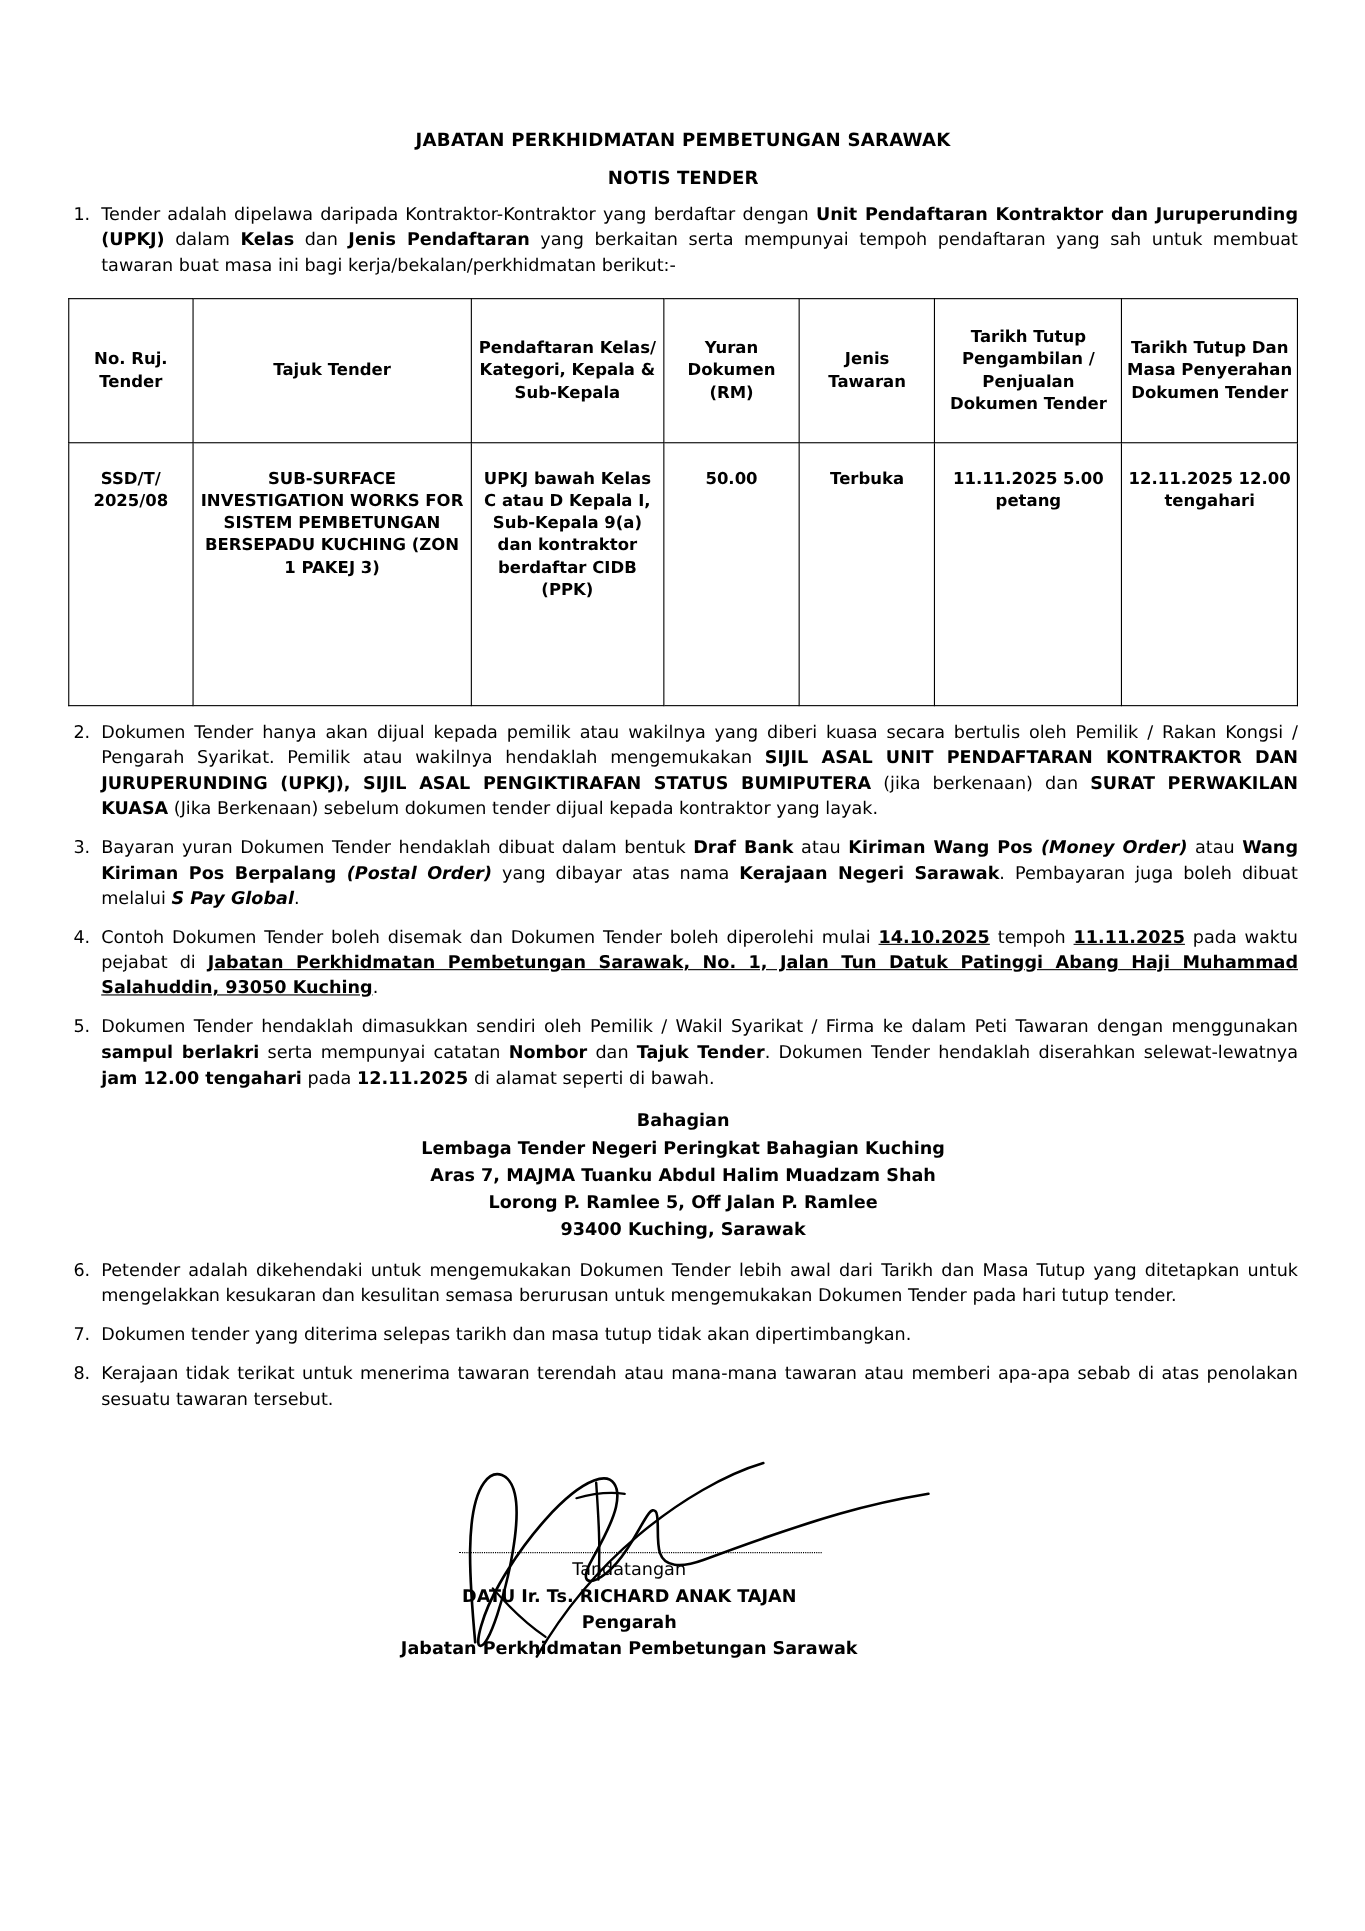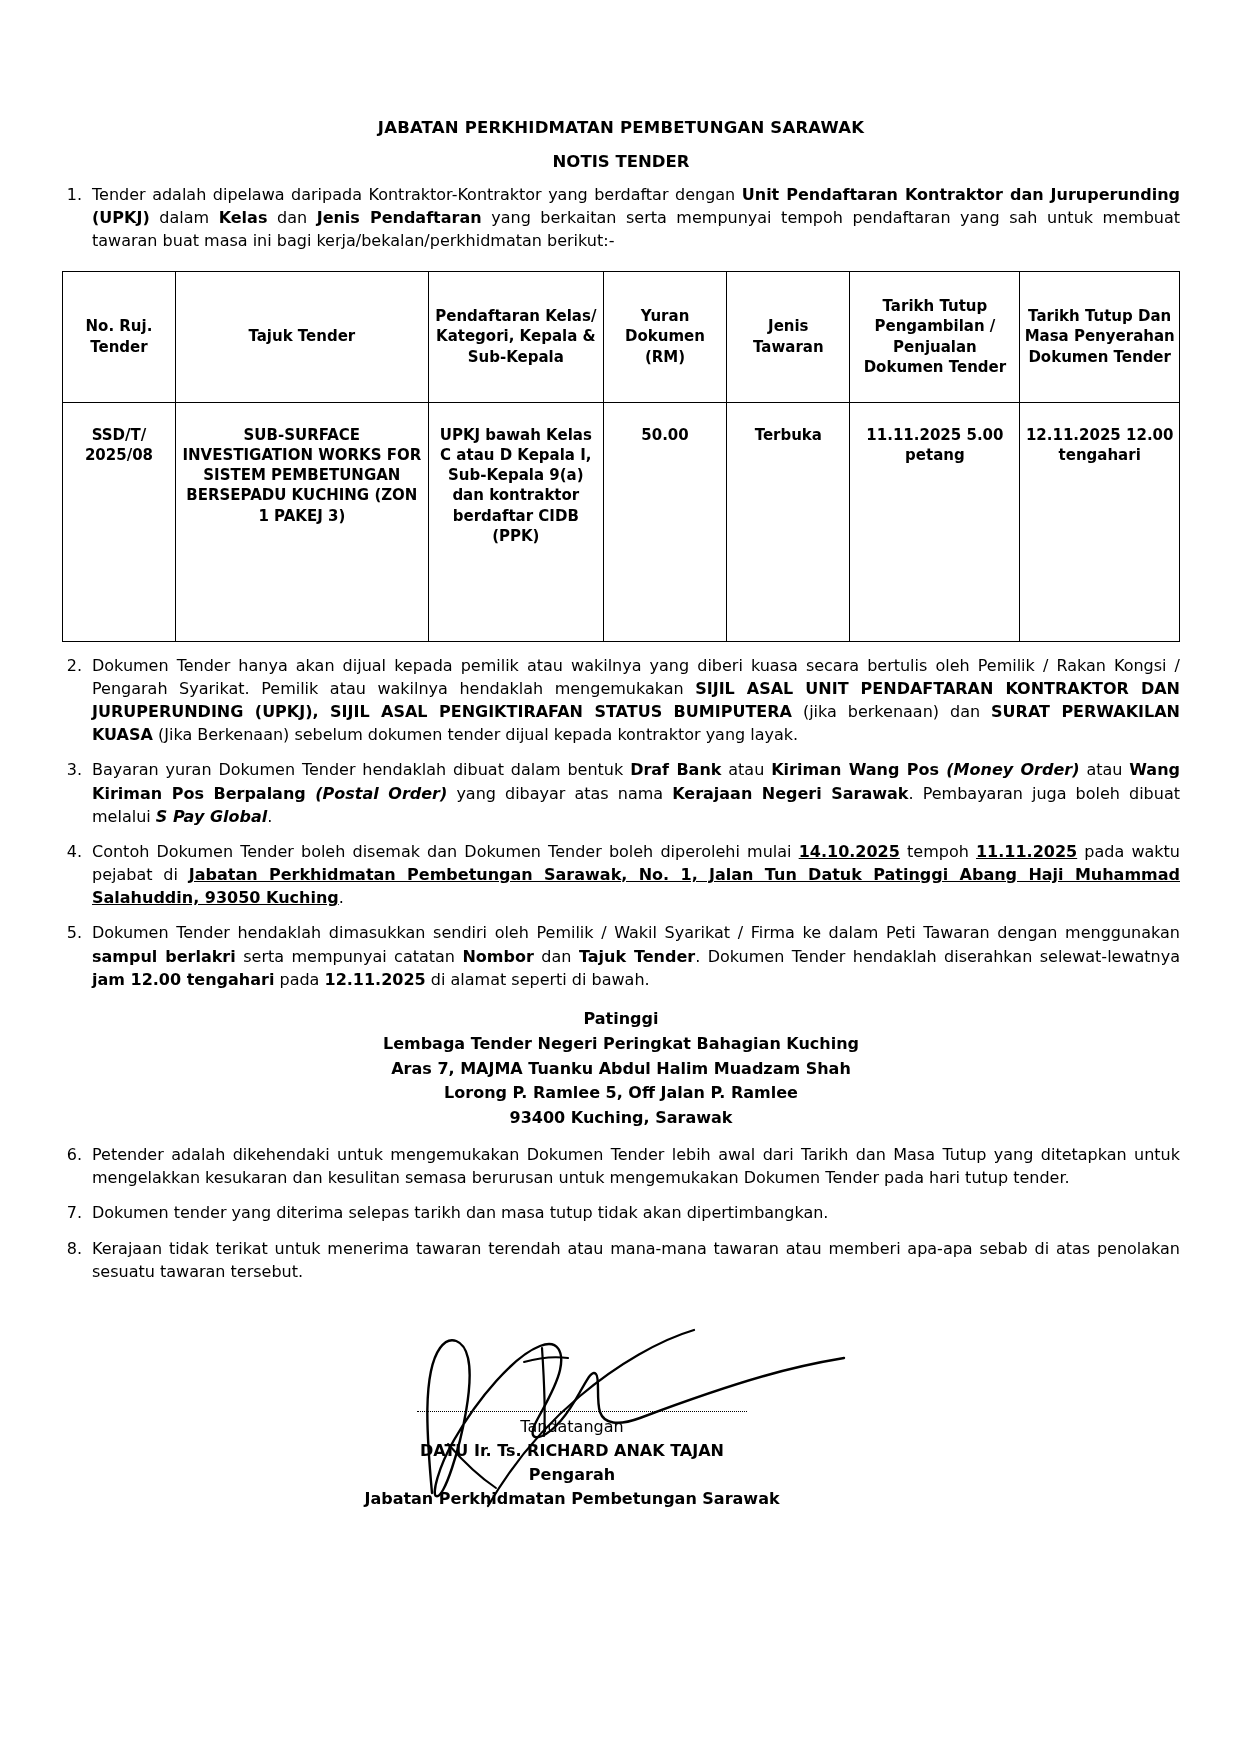--- a/index.html
+++ b/index.html
@@ -187,21 +187,21 @@
       <div class="num">4.</div>
       <div class="ptext"><span>Contoh Dokumen Tender boleh disemak dan Dokumen Tender boleh diperolehi mulai </span><b class="u">14.10.2025</b><span> tempoh </span><b class="u">11.11.2025</b><span> pada waktu pejabat di </span><b class="u">Jabatan Perkhidmatan Pembetungan Sarawak, No. 1, Jalan Tun Datuk Patinggi Abang Haji Muhammad Salahuddin, 93050 Kuching</b><span>.</span></div>
     </div>
 
     <div class="para">
       <div class="num">5.</div>
       <div class="ptext"><span>Dokumen Tender hendaklah dimasukkan sendiri oleh Pemilik / Wakil Syarikat / Firma ke dalam Peti Tawaran dengan menggunakan </span><b>sampul berlakri</b><span> serta mempunyai catatan </span><b>Nombor</b><span> dan </span><b>Tajuk Tender</b><span>. Dokumen Tender hendaklah diserahkan selewat-lewatnya </span><b>jam 12.00 tengahari</b><span> pada </span><b>12.11.2025</b><span> di alamat seperti di bawah.</span></div>
     </div>
 
     <div class="center-block">
-      <div>Patinggi</div>
+      <div>Bahagian</div>
       <div>Lembaga Tender Negeri Peringkat Bahagian Kuching</div>
       <div>Aras 7, MAJMA Tuanku Abdul Halim Muadzam Shah</div>
       <div>Lorong P. Ramlee 5, Off Jalan P. Ramlee</div>
       <div>93400 Kuching, Sarawak</div>
     </div>
 
     <div class="para">
       <div class="num">6.</div>
       <div class="ptext">Petender adalah dikehendaki untuk mengemukakan Dokumen Tender lebih awal dari Tarikh dan Masa Tutup yang ditetapkan untuk mengelakkan kesukaran dan kesulitan semasa berurusan untuk mengemukakan Dokumen Tender pada hari tutup tender.</div>
     </div>

